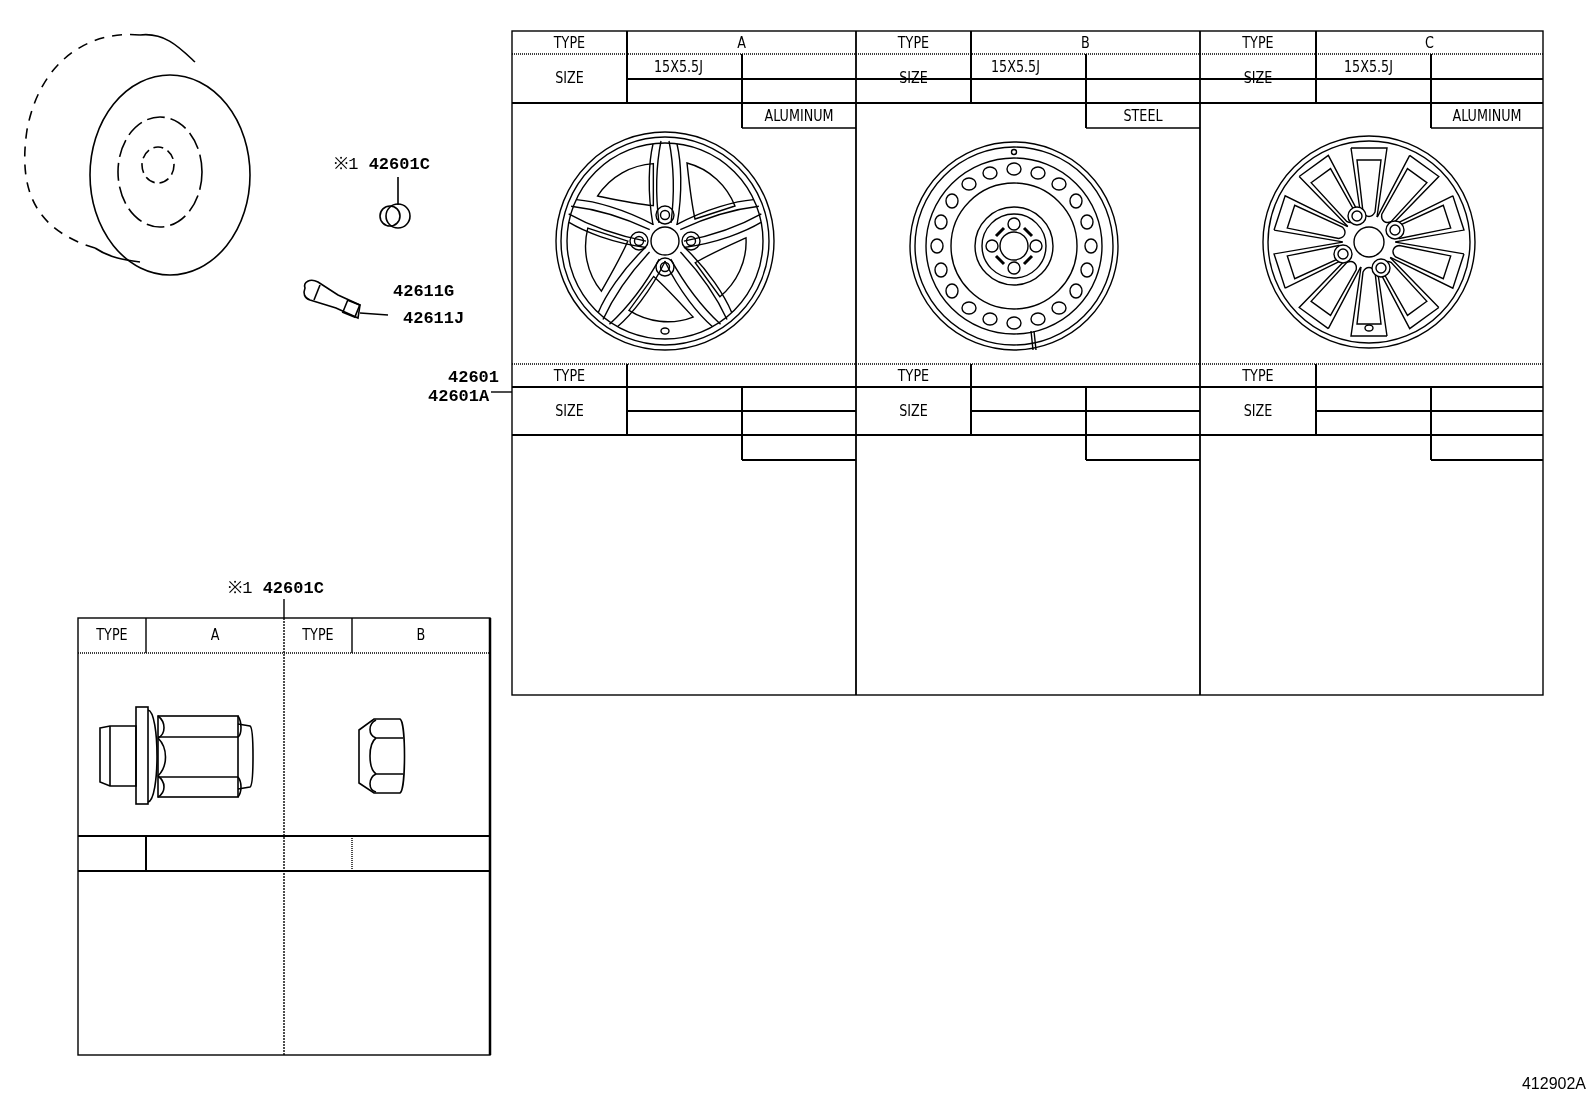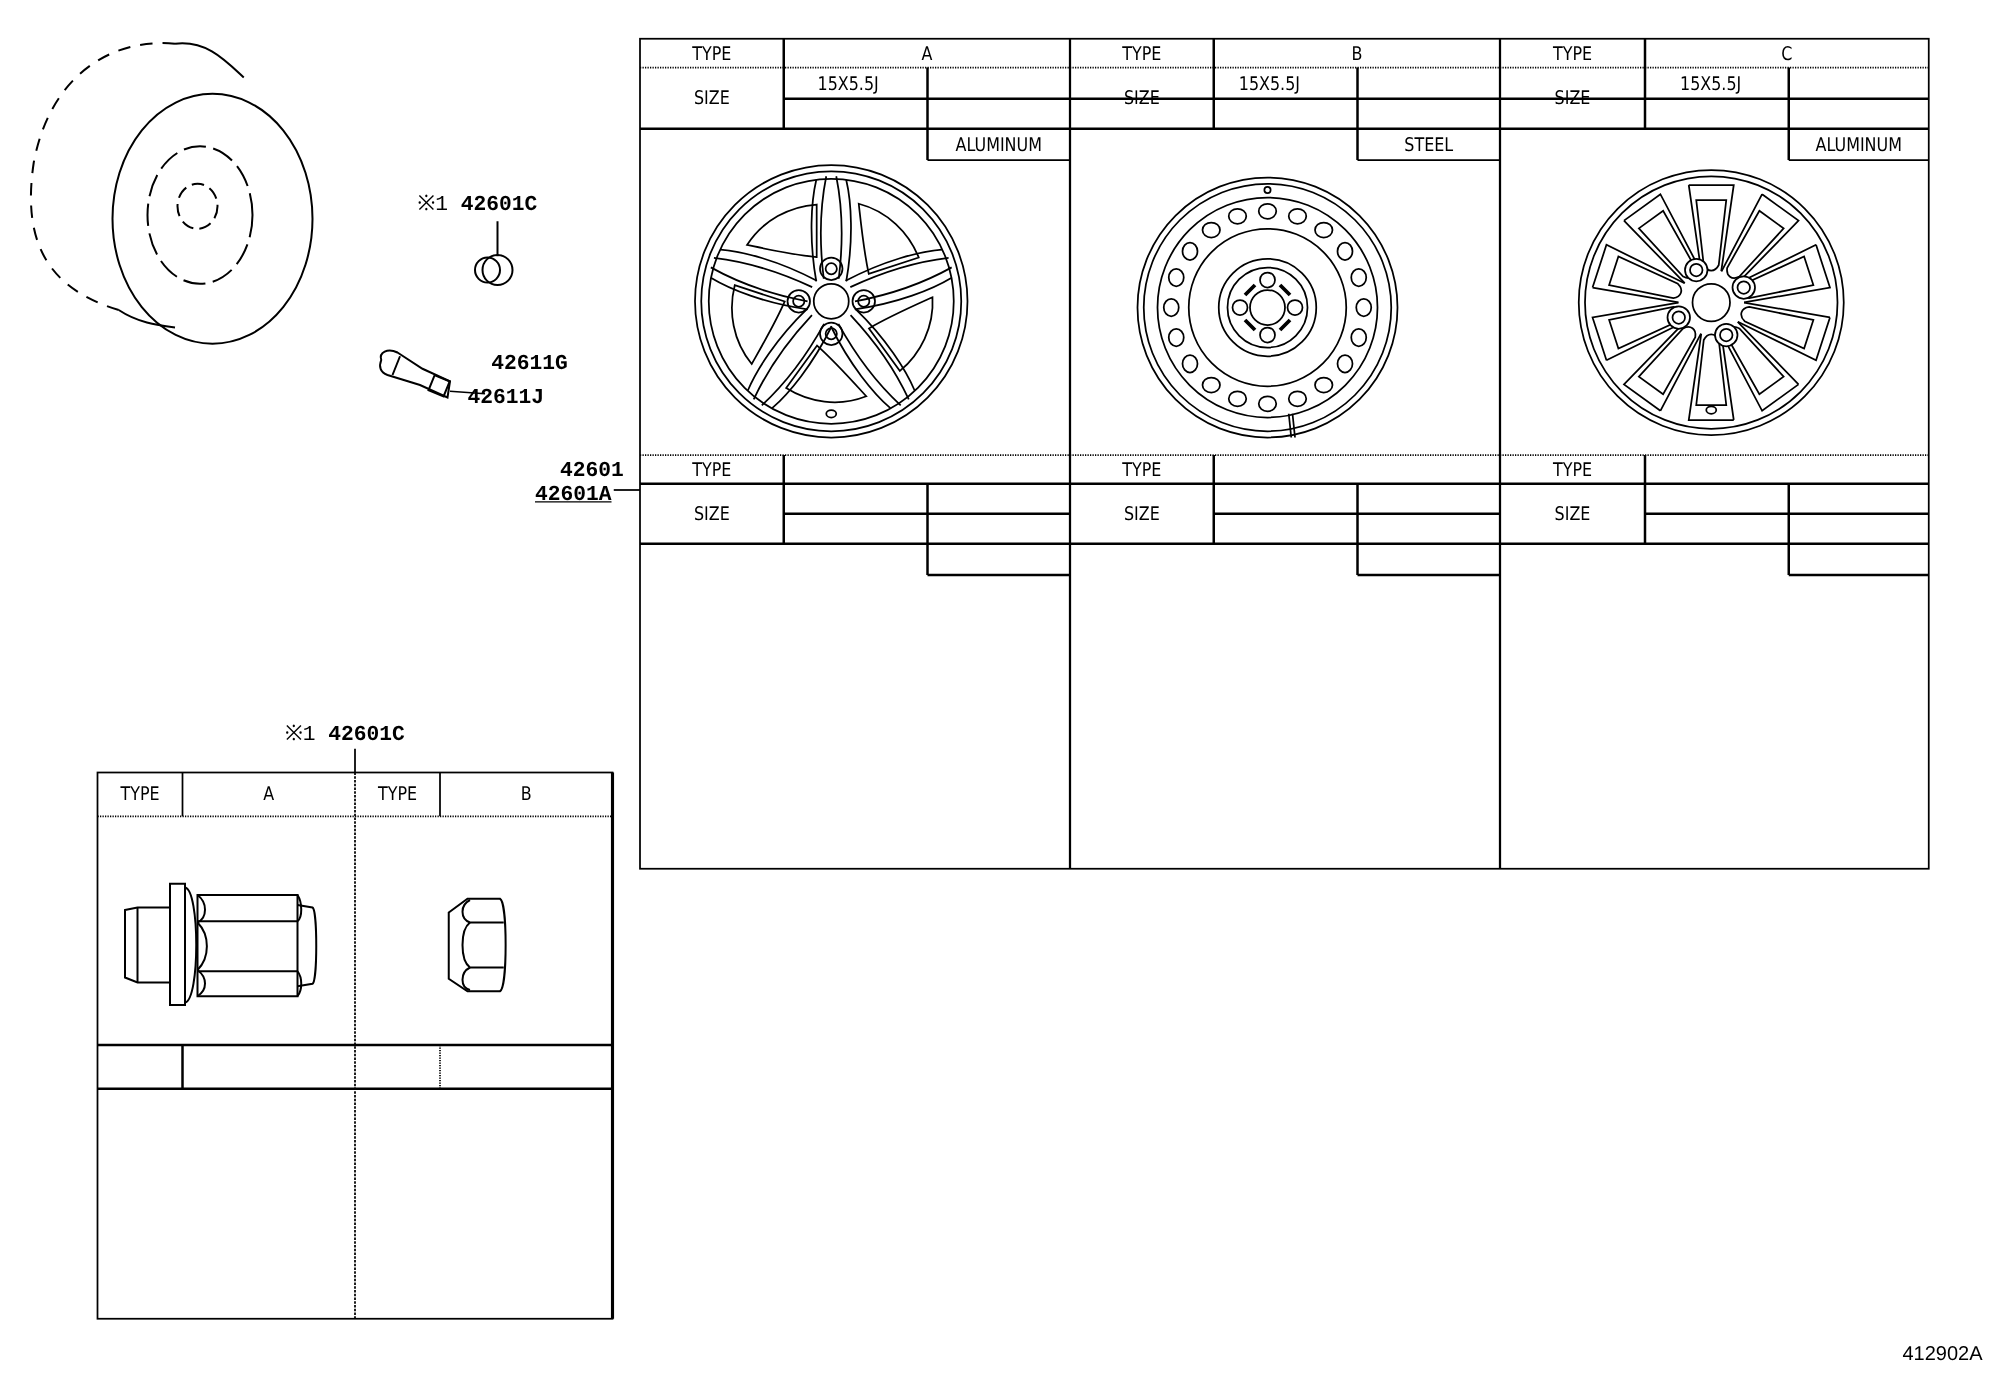--- a/index.html
+++ b/index.html
@@ -212,23 +212,23 @@
     <path d="M376 738 C368 744 368 768 376 774 L403 774"></path>
     <path d="M376 774 C368 778 368 790 376 792"></path>
   </g>
 </svg>
 
 <div class="lbl" style="left:334px; top:155px;">
   <span style="font-weight:normal;">※1</span>
   <span>42601C</span>
 </div>
 <div class="lbl" style="left:393px; top:282px;">42611G</div>
-<div class="lbl" style="left:374px; top:309px;">42611J</div>
+<div class="lbl" style="left:403px; top:309px;">42611J</div>
 <div class="lbl" style="left:428px; top:368px;margin-left:20px;">42601</div>
-<div class="lbl" style="left:428px; top:387px;text-decoration:underline;">42601A</div>
+<div class="lbl" style="left:428px; top:387px;">42601A</div>
 <div class="lbl" style="left:228px; top:579px;">
   <span style="font-weight:normal;">※1</span>
   <span>42601C</span>
 </div>
 
 <div class="cell" style="left:512px; top:35px; width:115px;">TYPE</div>
 <div class="cell" style="left:627px; top:35px; width:229px;">A</div>
 <div class="cell" style="left:512px; top:70px; width:115px;">SIZE</div>
 <div class="cellL" style="left:654px; top:59px;">15X5.5J</div>
 <div class="cell" style="left:742px; top:108px; width:114px;">ALUMINUM</div>

